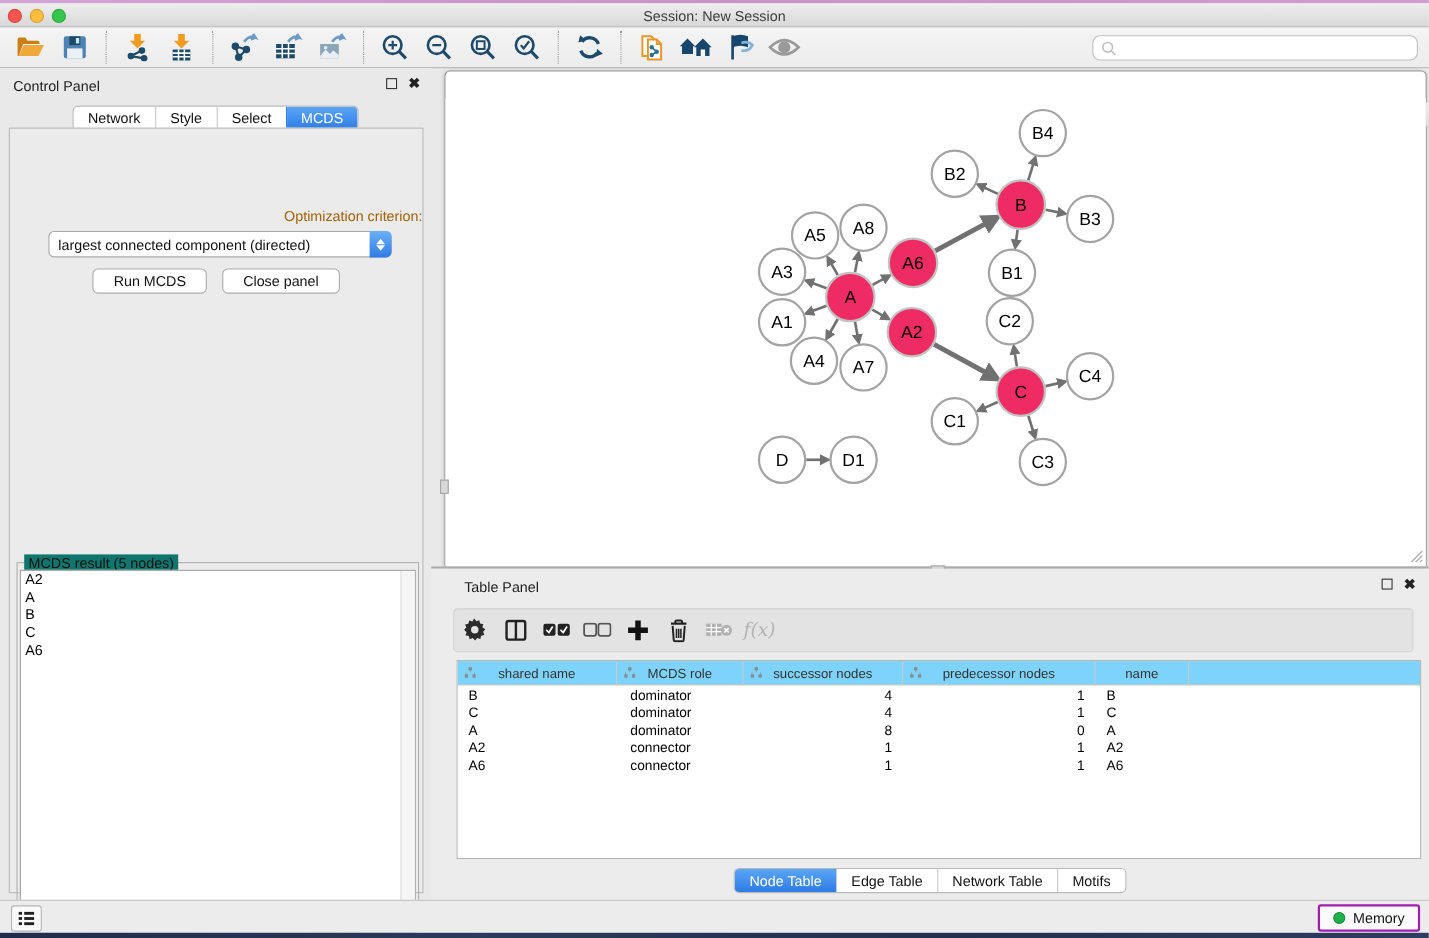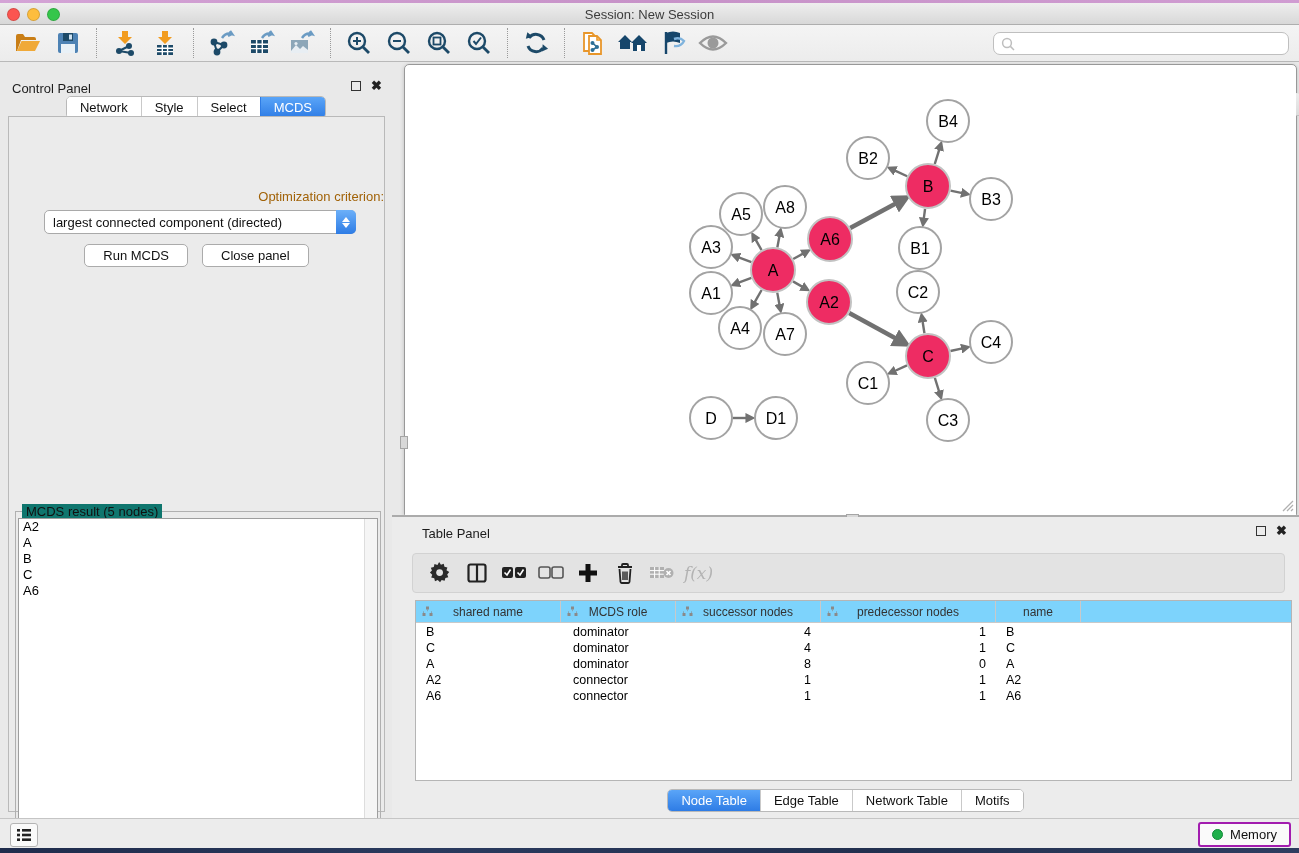--- a/index.html
+++ b/index.html
@@ -29,21 +29,21 @@
   .tb-sep { width:0; height:30px; border-left:1px dotted #9a9a9a; }
   .tb-btn { width:40px; height:32px; display:flex; align-items:center; justify-content:center; }
   .tb-btn svg { display:block; }
   .search-wrap { position:absolute; right:10px; top:7px; }
   .search-field { width:296px; height:23px; background:#fff; border:1px solid #bfbfbf; border-radius:7px;
     display:flex; align-items:center; padding-left:7px; }
   .search-field svg { opacity:.55; }
 
   
   .cpanel { position:absolute; left:0; top:62px; width:392px; height:756px; background:#e9e9e9; }
-  .cpanel-header { position:absolute; left:0; top:10px; width:100%; height:32px; }
+  .cpanel-header { position:absolute; left:0; top:0; width:100%; height:32px; }
   .cpanel-title { position:absolute; left:12px; top:9px; font-size:13px; color:#1c1c1c; }
   .panel-icons { position:absolute; right:10px; top:9px; display:flex; gap:10px; align-items:center; }
   .float-icon { width:10px; height:10px; border:1.6px solid #333; display:inline-block; }
   .close-icon { font-size:13px; font-weight:bold; color:#222; line-height:10px; }
 
   .segmented { display:inline-flex; background:#fff; border:1px solid #b9b9b9; border-radius:5px; overflow:hidden; }
   .segment { padding:3px 13px; font-size:13px; color:#111; border-left:1px solid #c9c9c9; background:#fff; white-space:nowrap; }
   .segment:first-child { border-left:none; }
   .segment.active { background:linear-gradient(#5aa5f8,#2e7ce5); color:#fff; border-left-color:#2e7ce5; }
 
@@ -80,21 +80,21 @@
   .split-handle-v { position:absolute; left:-5px; top:371px; width:8px; height:13px; background:#d8d8d8; border:1px solid #a5a5a5; }
 
   .h-divider { position:absolute; left:392px; top:515px; width:907px; height:2px; background:#ababab; }
   .split-handle-h { position:absolute; left:846px; top:514px; width:13px; height:8px; background:#d8d8d8; border:1px solid #a5a5a5; }
 
   
   .tpanel { position:absolute; left:392px; top:517px; width:907px; height:301px; background:#ececec; }
   .tpanel-title { position:absolute; left:30px; top:9px; font-size:13px; color:#1c1c1c; }
   .tpanel .panel-icons { right:12px; top:9px; }
   .ttoolbar { position:absolute; left:20px; top:36px; width:873px; height:40px; background:#e3e3e3;
-    border:1px solid #d2d2d2; border-radius:4px; display:flex; align-items:center; gap:0; padding-left:8px; }
+    border:1px solid #d2d2d2; border-radius:4px; display:flex; align-items:center; gap:0; padding-left:0; }
   .tt-btn { width:37px; height:32px; display:flex; align-items:center; justify-content:center; }
   .fx-label { font-family:"DejaVu Serif", serif; font-style:italic; font-size:17px; color:#b3b3b3; }
 
   .datatable { position:absolute; left:23px; top:83px; width:877px; height:181px; background:#fff; border:1px solid #b5b5b5; overflow:hidden; }
   .dt-header { position:absolute; left:0; top:0; width:100%; height:22px; background:#7dd3fc; border-bottom:1px solid #c9c9c9; display:flex; }
   .dt-hcell { height:22px; border-right:1px solid #c9c9c9; display:flex; align-items:center; justify-content:center; gap:6px;
     font-size:12px; color:#333; position:relative; }
   .dt-hcell svg { position:absolute; left:6px; top:5px; }
   .dt-body { position:absolute; left:0; top:23px; width:100%; }
   .dt-row { display:flex; height:16px; line-height:16px; font-size:12.5px; color:#000; }

